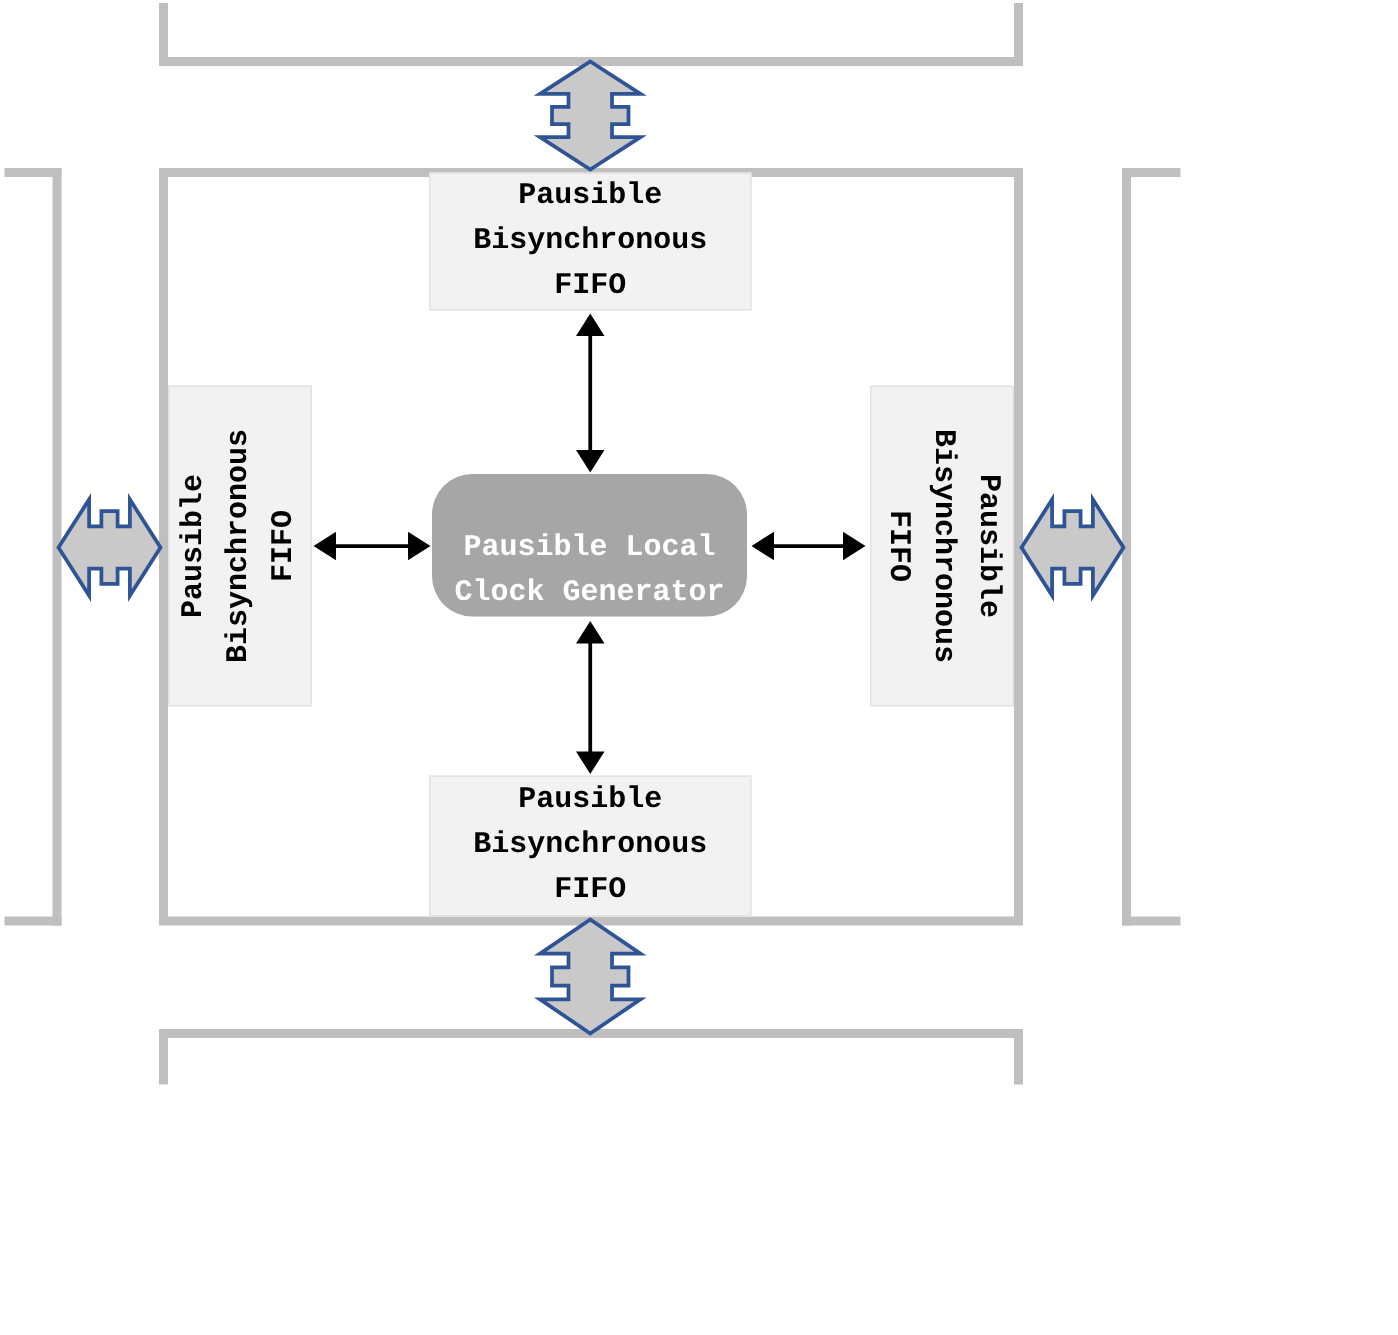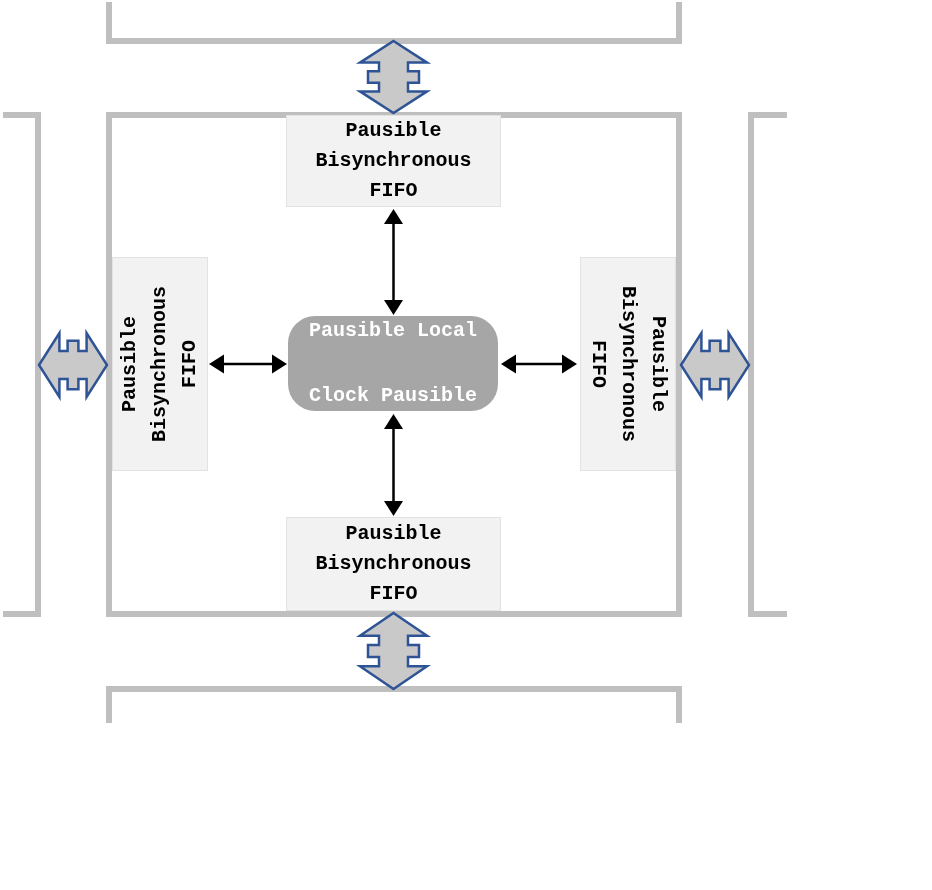--- a/index.html
+++ b/index.html
@@ -41,21 +41,21 @@
   .fifo-s{left:286px;top:517px;width:215px;height:94px;}
   .fifo-w{left:112px;top:257px;width:96px;height:214px;}
   .fifo-e{left:580px;top:257px;width:96px;height:214px;}
   .rot-ccw{transform:rotate(-90deg);width:214px;flex:none;}
   .rot-cw{transform:rotate(90deg);width:214px;flex:none;}
   .fifo span,.clockgen span{display:block;}
 
   .clockgen{
     position:absolute;left:288px;top:316px;width:210px;height:95px;
     background:var(--center-bg);border-radius:27px;
-    display:flex;flex-direction:column;align-items:center;justify-content:space-between;
+    display:flex;flex-direction:column;align-items:center;justify-content:flex-end;
     text-align:center;color:var(--center-text);font-weight:bold;font-size:20px;line-height:30px;
     z-index:2;
   }
 
   svg.overlay{position:absolute;left:0;top:0;z-index:3;pointer-events:none;}
   .connector{fill:var(--connector-fill);stroke:var(--connector-stroke);stroke-width:2.5;stroke-linejoin:miter;}
   .blk-line{stroke:var(--arrow);stroke-width:2.5;}
   .blk-head{fill:var(--arrow);stroke:none;}
 </style>
 </head>
@@ -97,21 +97,21 @@
   <div class="fifo fifo-e">
     <div class="rot-cw">
       <span>Pausible</span>
       <span>Bisynchronous</span>
       <span>FIFO</span>
     </div>
   </div>
 
   <div class="clockgen">
     <span>Pausible Local</span>
-    <span>Clock Pausible</span>
+    <span>Clock Generator</span>
   </div>
 
   <svg class="overlay" width="932" height="890" viewBox="0 0 932 890">
 
     <path class="connector" d="M393.5 41 L427 62.6 L408 62.6 L408 71.2 L419 71.2 L419 82.8 L408 82.8 L408 91.4 L427 91.4 L393.5 113 L360 91.4 L379 91.4 L379 82.8 L368 82.8 L368 71.2 L379 71.2 L379 62.6 L360 62.6 Z"></path>
     <path class="connector" d="M393.5 613 L427 635.8 L408 635.8 L408 644.9 L419 644.9 L419 657.1 L408 657.1 L408 666.2 L427 666.2 L393.5 689 L360 666.2 L379 666.2 L379 657.1 L368 657.1 L368 644.9 L379 644.9 L379 635.8 L360 635.8 Z"></path>
     <path class="connector" d="M39 365 L59.4 333 L59.4 350.9 L67.6 350.9 L67.6 340.7 L78.4 340.7 L78.4 350.9 L86.6 350.9 L86.6 333 L107 365 L86.6 397 L86.6 379.1 L78.4 379.1 L78.4 389.3 L67.6 389.3 L67.6 379.1 L59.4 379.1 L59.4 397 Z"></path>
     <path class="connector" d="M681 365 L701.4 333 L701.4 350.9 L709.6 350.9 L709.6 340.7 L720.4 340.7 L720.4 350.9 L728.6 350.9 L728.6 333 L749 365 L728.6 397 L728.6 379.1 L720.4 379.1 L720.4 389.3 L709.6 389.3 L709.6 379.1 L701.4 379.1 L701.4 397 Z"></path>
 
     <g>

